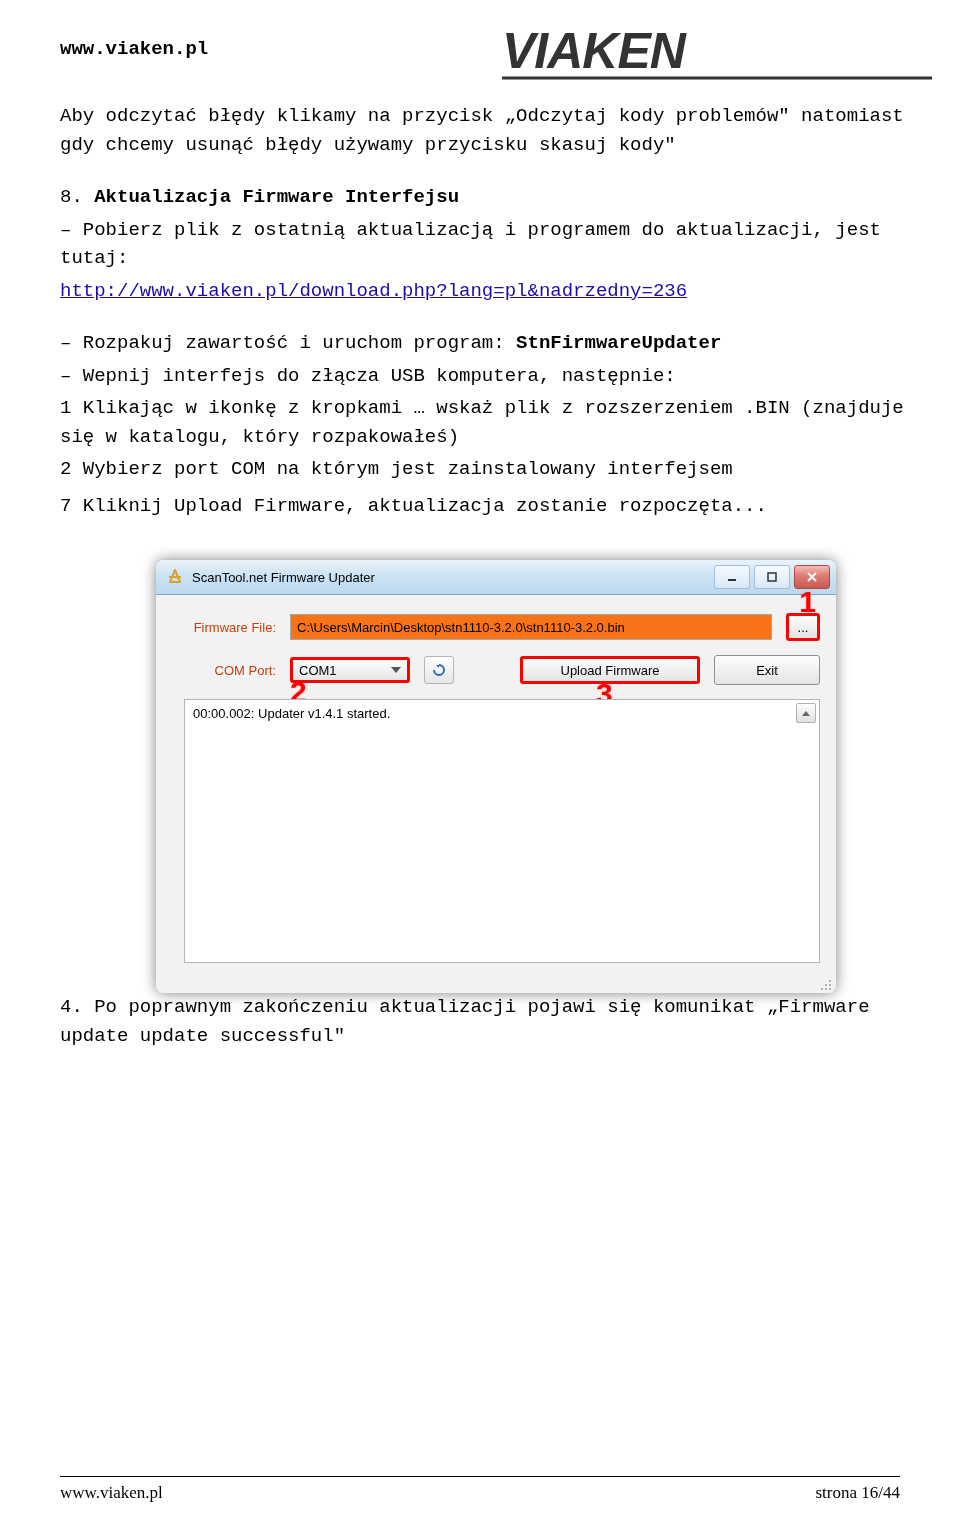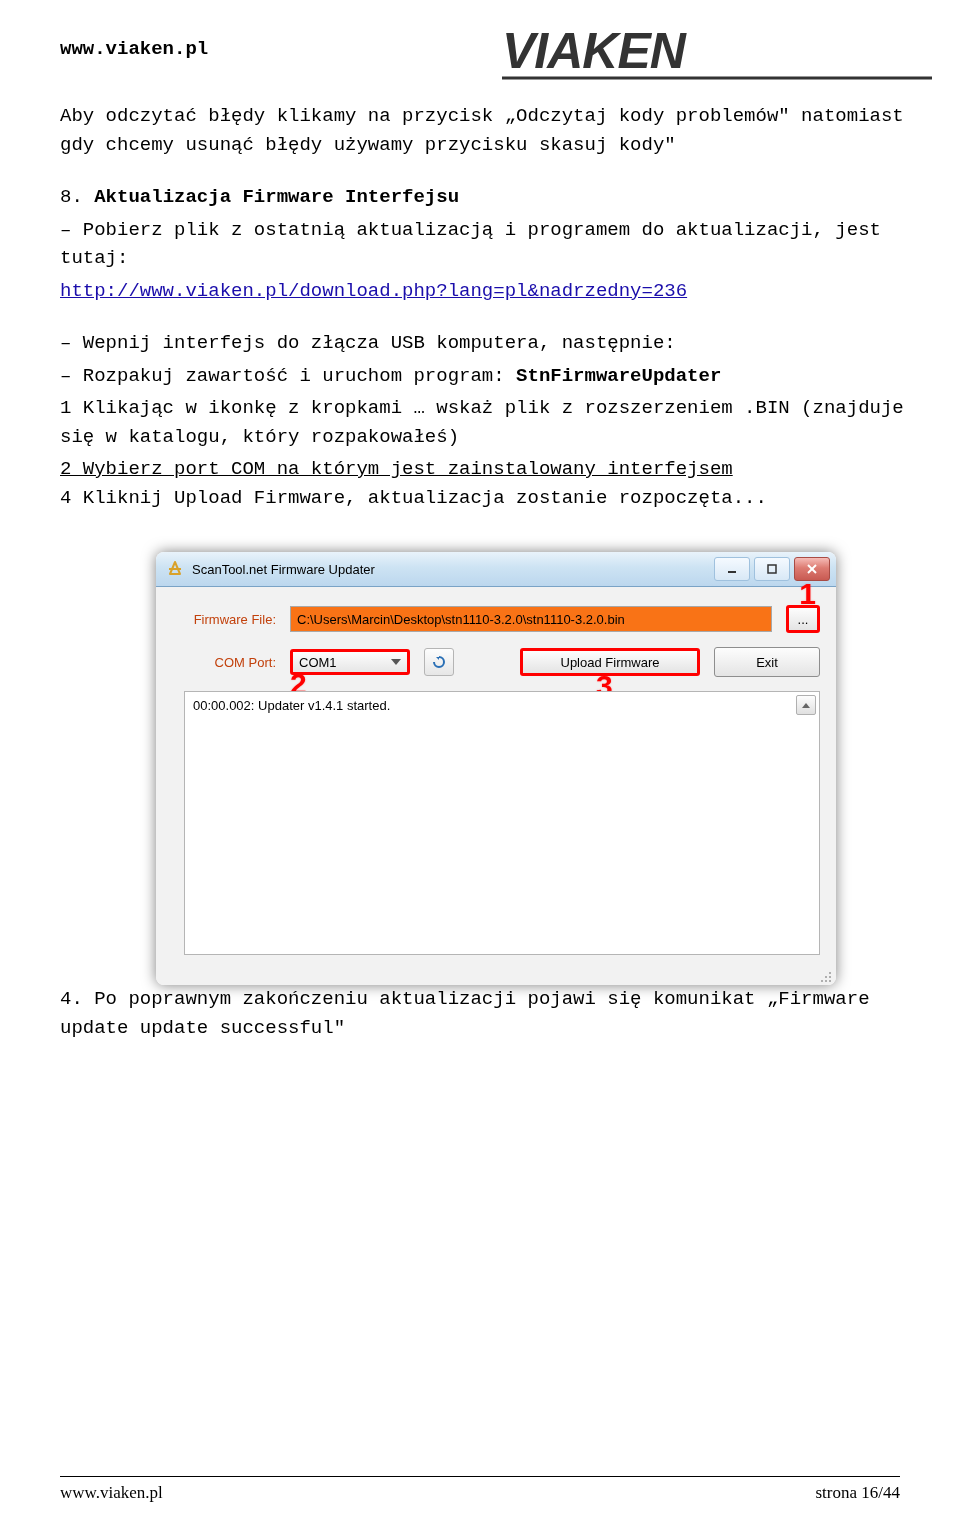--- a/index.html
+++ b/index.html
@@ -243,27 +243,27 @@
   <div class="body-text">
     <p>Aby odczytać błędy klikamy na przycisk „Odczytaj kody problemów" natomiast gdy chcemy usunąć  błędy używamy przycisku skasuj kody"</p>
 
     <p style="margin-bottom:4px;">
       <span>8.</span>
       <span class="bold">Aktualizacja Firmware Interfejsu</span>
     </p>
     <p style="margin-bottom:4px;">– Pobierz plik z ostatnią aktualizacją i programem do aktualizacji, jest tutaj:</p>
     <p><a class="link" href="#">http://www.viaken.pl/download.php?lang=pl&amp;nadrzedny=236</a></p>
 
-    <p style="margin-bottom:4px;">– Wepnij interfejs do złącza USB komputera, następnie:</p>
     <p style="margin-bottom:4px;">
       <span>– Rozpakuj zawartość i uruchom program: </span><span class="bold">StnFirmwareUpdater</span>
     </p>
+    <p style="margin-bottom:4px;">– Wepnij interfejs do złącza USB komputera, następnie:</p>
     <p style="margin-bottom:4px;">1 Klikając w ikonkę z kropkami … wskaż plik z rozszerzeniem .BIN (znajduje się w katalogu, który rozpakowałeś)</p>
-    <p style="margin-bottom:0;text-decoration:underline;">2 Wybierz port COM na którym jest zainstalowany interfejsem</p>
-    <p>4 Kliknij Upload Firmware, aktualizacja zostanie rozpoczęta...</p>
+    <p style="margin-bottom:8px;">2 Wybierz port COM na którym jest zainstalowany interfejsem</p>
+    <p>7 Kliknij Upload Firmware, aktualizacja zostanie rozpoczęta...</p>
   </div>
 
   <div class="screenshot">
     <div class="win-shadow">
       <div class="titlebar">
         <div class="title-left">
           <svg width="18" height="18">
             <path d="M 4 14 L 9 2 L 14 14 Z M 3 9 L 15 9" stroke="#d9a22b" stroke-width="2" fill="none" stroke-linejoin="round"></path>
           </svg>
           <span class="title-caption">ScanTool.net Firmware Updater</span>

